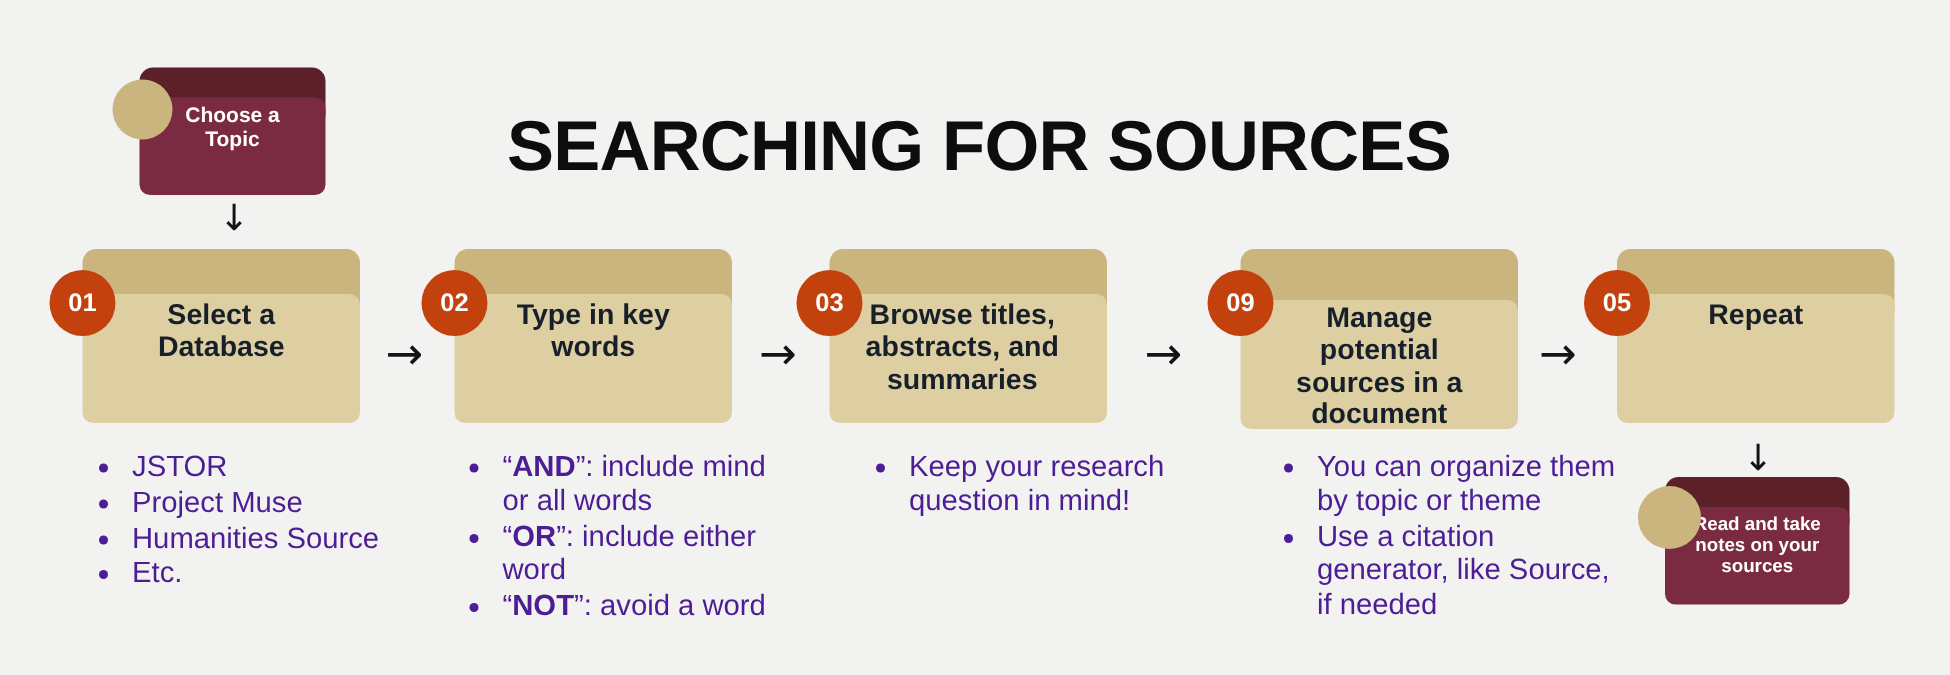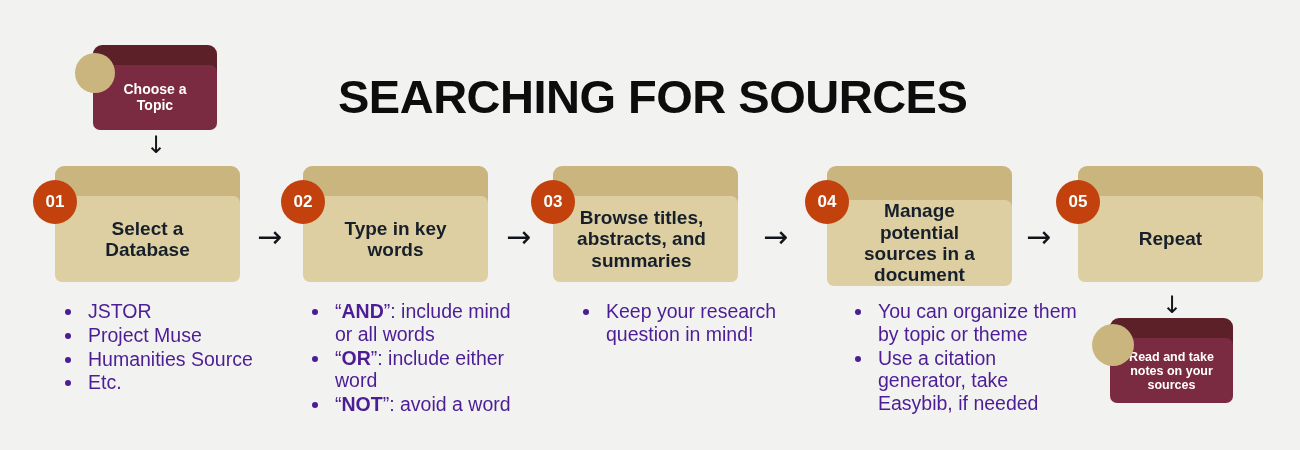--- a/index.html
+++ b/index.html
@@ -48,21 +48,21 @@
     height: 46px;
     border-radius: 9px 9px 4px 4px;
   }
   .card .front {
     position: absolute;
     left: 0;
     top: 26px;
     width: 100%;
     border-radius: 7px;
     display: flex;
-    align-items: center;
+    align-items: flex-start;
     justify-content: center;
     text-align: center;
     box-sizing: border-box;
   }
   .card .label {
     font-weight: bold;
     line-height: 1.12;
   }
   .card .badge {
     position: absolute;
@@ -209,26 +209,26 @@
   <div class="card card-tan" style="left:827px; top:166px; width:185px; height:116px;">
     <div class="tab"></div>
     <div class="front" style="top:34px; height:86px; padding:2px 6px;">
       <div class="label">
         <span>Manage</span><br>
         <span>potential</span><br>
         <span>sources in a</span><br>
         <span>document</span>
       </div>
     </div>
-    <div class="badge">04</div>
+    <div class="badge">09</div>
   </div>
 
   <ul class="bullets" style="left:848px; top:300px; width:205px;">
     <li><span>You can organize them by topic or theme</span></li>
-    <li><span>Use a citation generator, take Easybib, if needed</span></li>
+    <li><span>Use a citation generator, like Source, if needed</span></li>
   </ul>
 
   <div class="arrow-right" style="left:1026px; top:222px;">→</div>
 
   <div class="card card-tan" style="left:1078px; top:166px; width:185px; height:116px;">
     <div class="tab"></div>
     <div class="front" style="top:30px; height:86px; padding:4px 6px;">
       <div class="label">
         <span>Repeat</span>
       </div>

